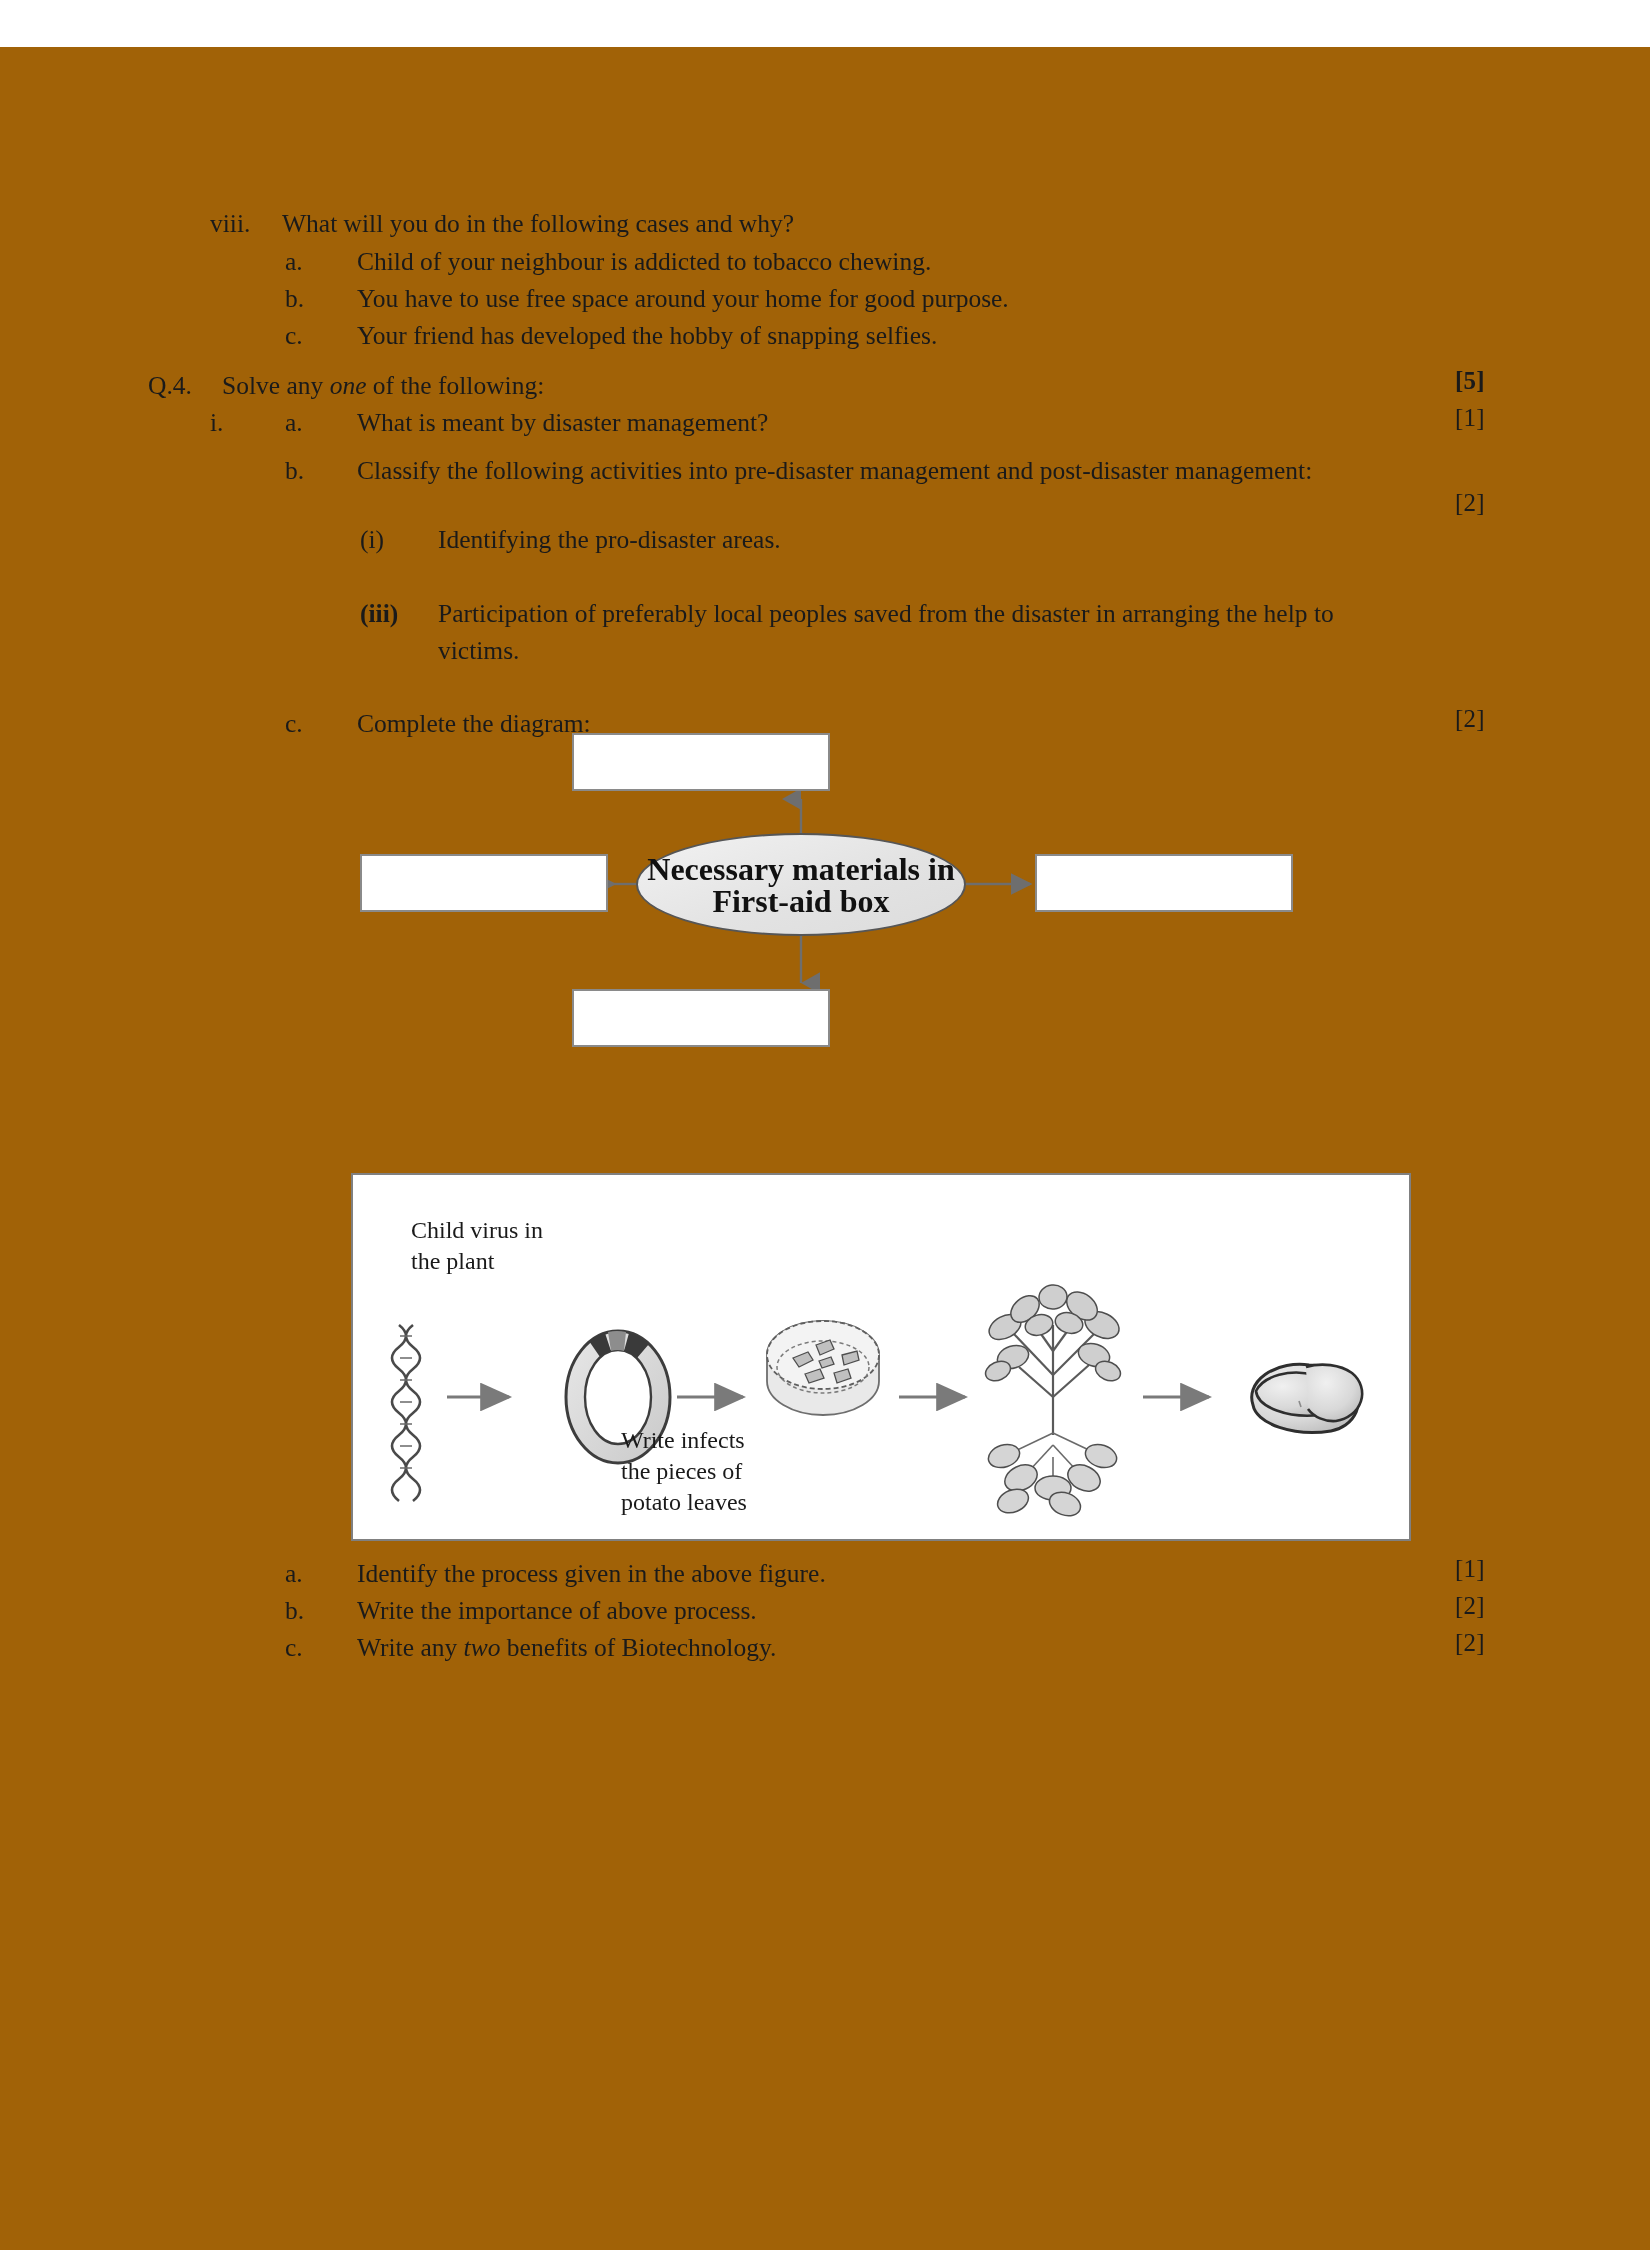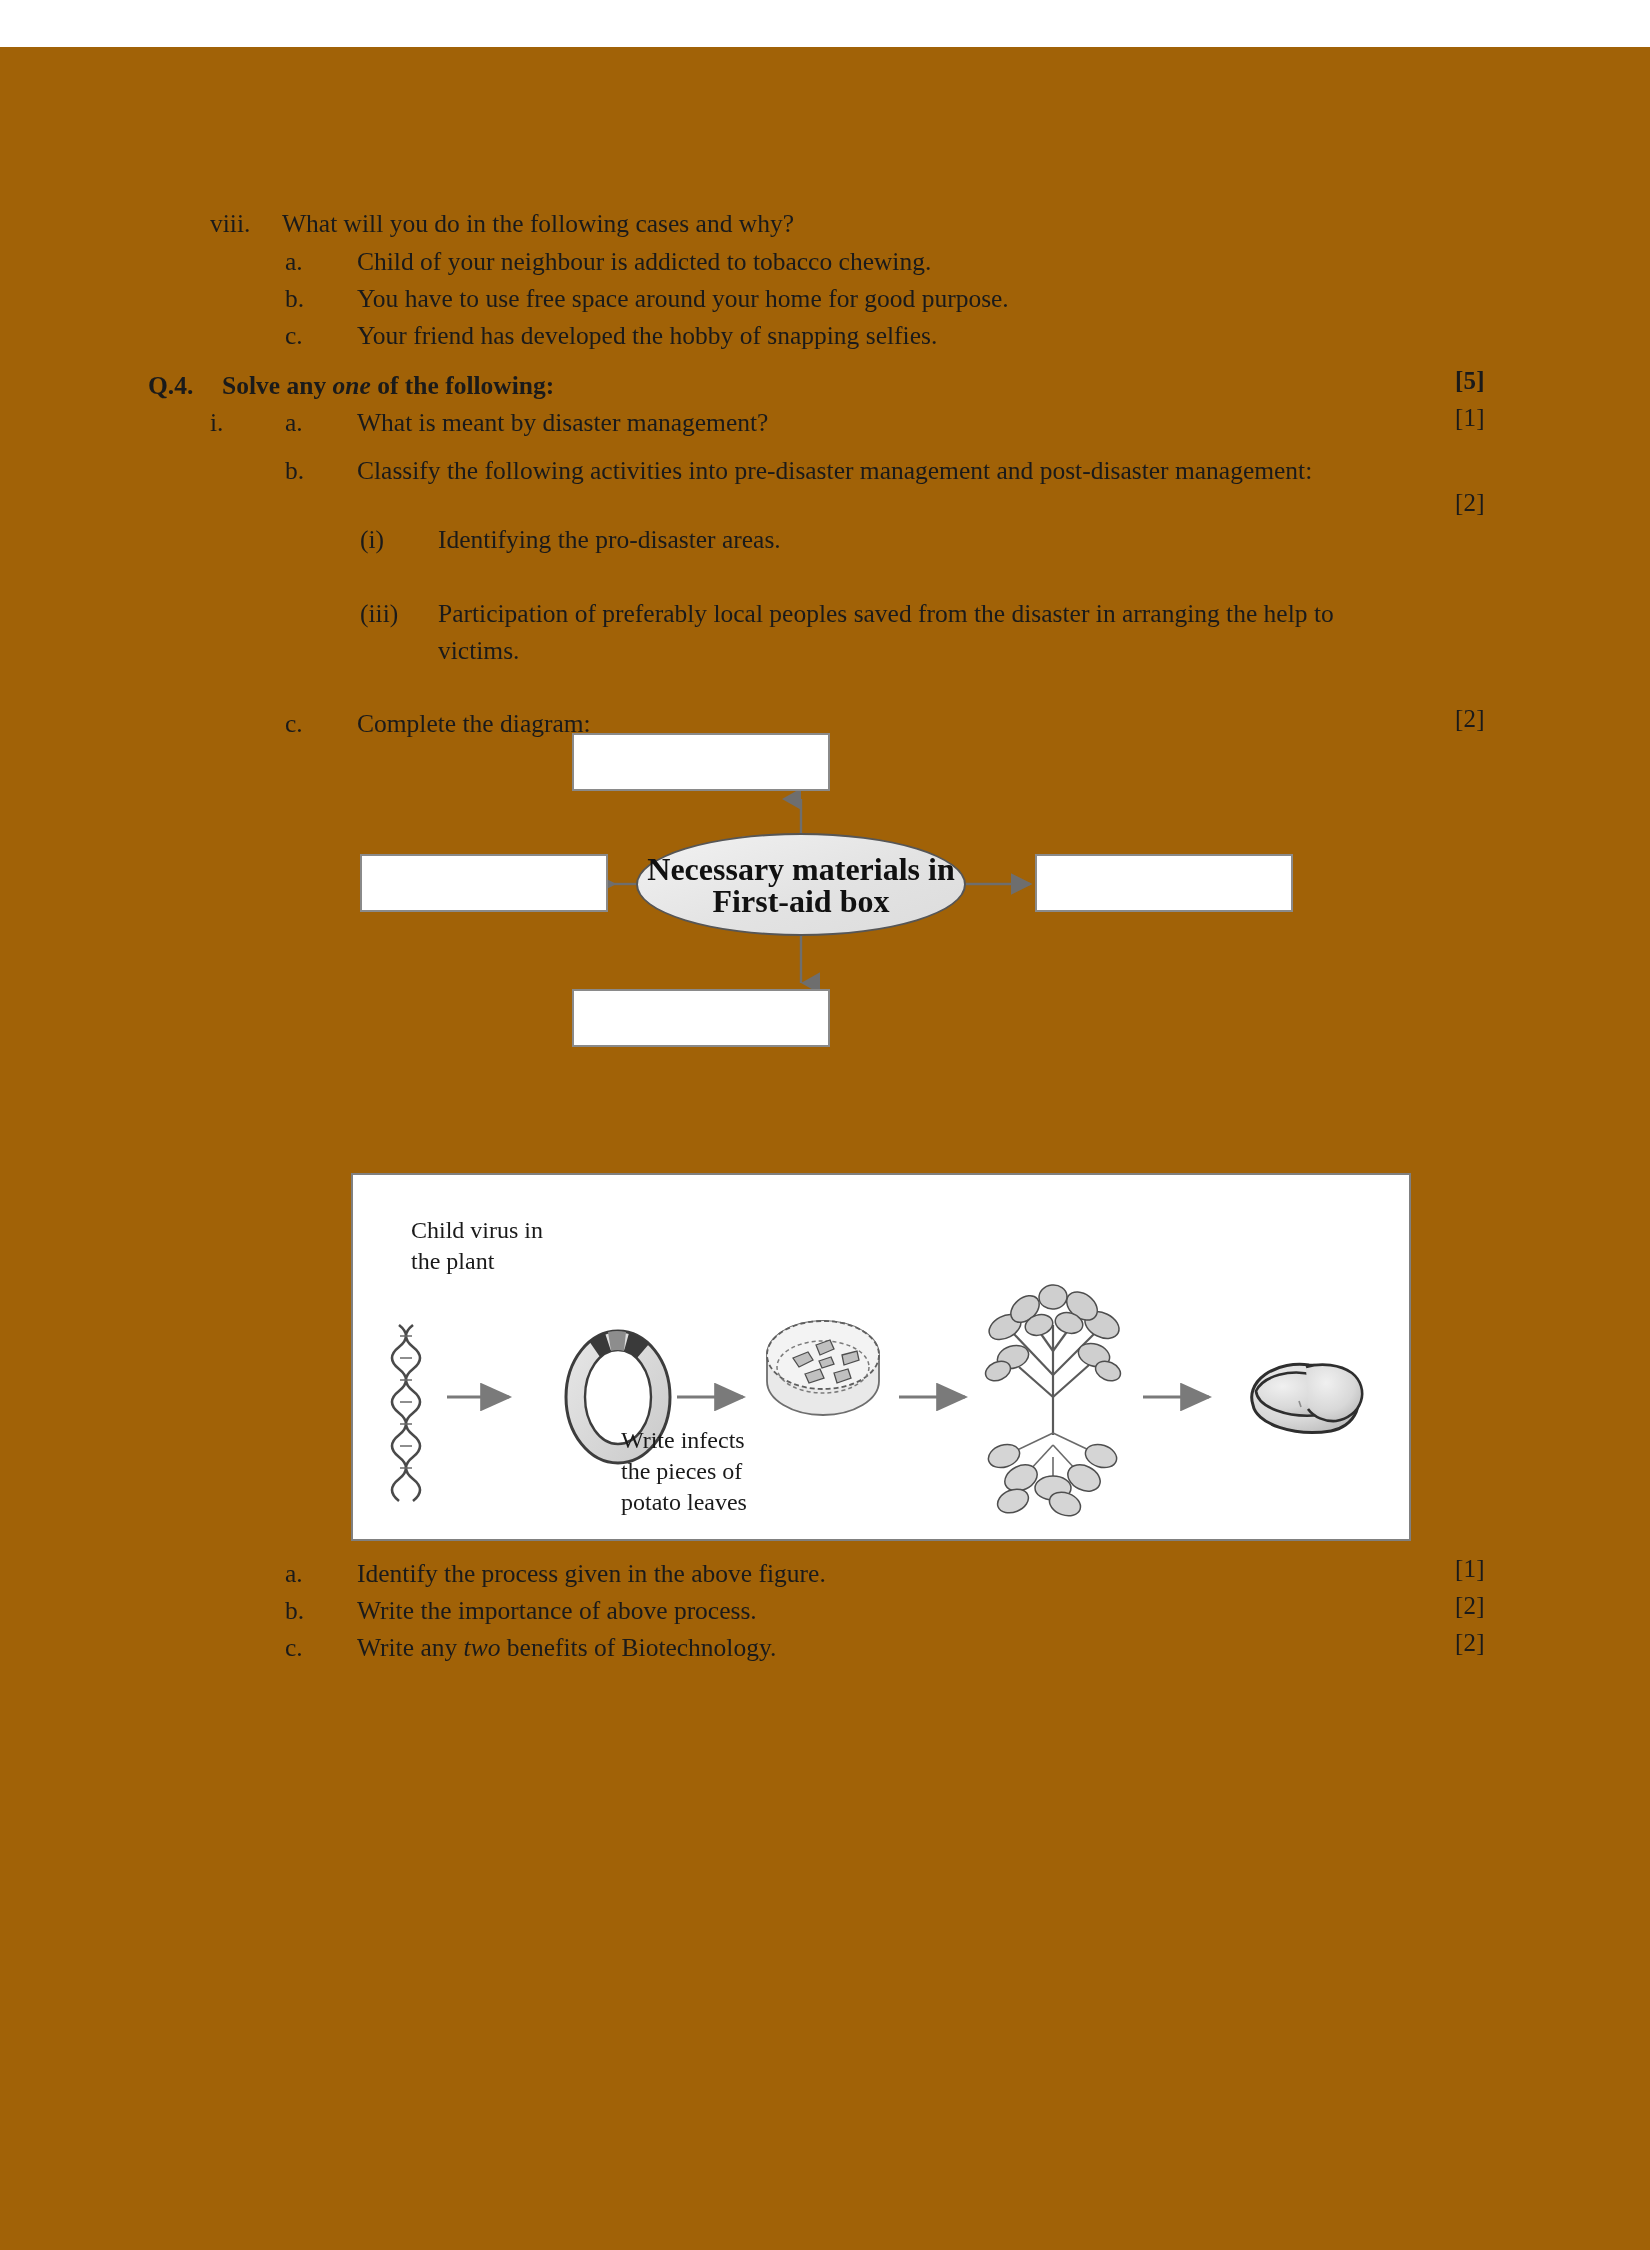--- a/index.html
+++ b/index.html
@@ -40,21 +40,21 @@
   }
   .marks {
     position: absolute;
     text-align: left;
     font-size: 25px;
     letter-spacing: 0.2px;
   }
   .marks.bold { font-weight: bold; }
 
   .fs-main { font-size: 25.5px; line-height: 37px; }
-  .bold { font-weight: bold; }
+  .bold { font-weight: normal; }
   .ital { font-style: italic; }
 
   .justify {
     text-align: justify;
     text-justify: inter-word;
   }
 
   
   #concept-map {
     position: absolute;
@@ -174,21 +174,21 @@
     <span class="num" style="width:72px;">b.</span>
     <span class="txt justify" style="width:1040px;">Classify the following activities into pre-disaster management and post-disaster management:</span>
   </div>
   <div class="marks" style="left:1455px; top:442px;">[2]</div>
 
   <div class="row fs-main" style="left:360px; top:474px; width:1055px;">
     <span class="num" style="width:78px;">(i)</span>
     <span class="txt">Identifying the pro-disaster areas.</span>
   </div>
   <div class="row fs-main" style="left:360px; top:548px; width:1055px;">
-    <span class="num" style="width:78px;">(iii)</span>
+    <span class="num" style="width:78px;font-weight:bold;">(iii)</span>
     <span class="txt" style="width:975px;">Participation of preferably local peoples saved from the disaster in arranging the help to victims.</span>
   </div>
 
   <div class="row fs-main" style="left:285px; top:658px; width:1130px;">
     <span class="num" style="width:72px;">c.</span>
     <span class="txt">Complete the diagram:</span>
   </div>
   <div class="marks" style="left:1455px; top:658px;">[2]</div>
 
   <div id="concept-map">

